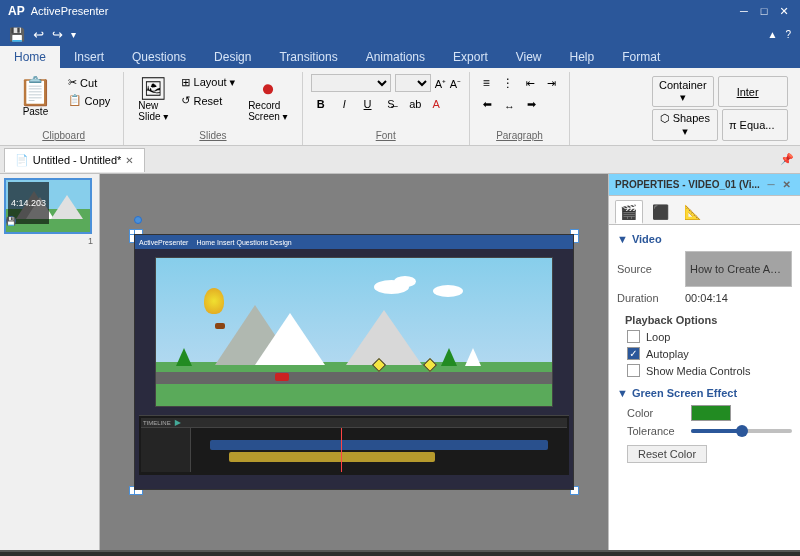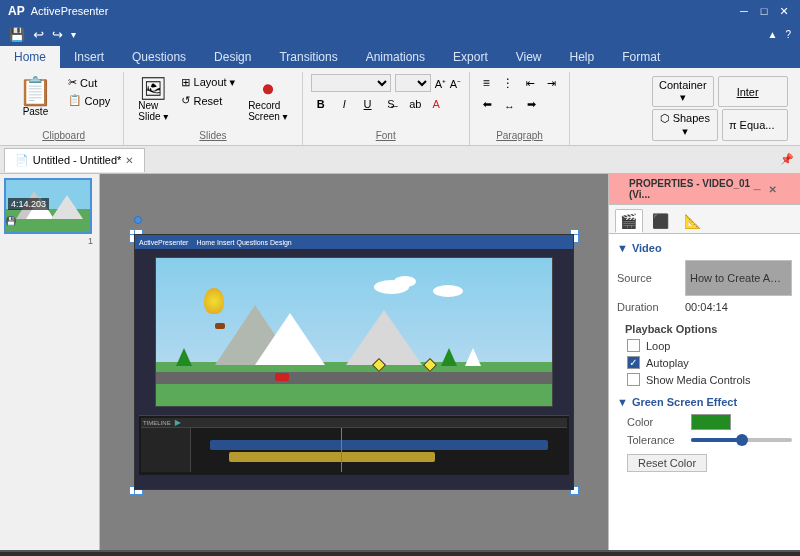--- a/index.html
+++ b/index.html
@@ -63,36 +63,36 @@
 
     
     .main-area { display: flex; height: 376px; background: #c8c8c8; }
 
     
     .slide-panel { width: 100px; background: #f0f0f0; border-right: 1px solid #c0c0c0; padding: 4px; overflow: hidden; }
     .slide-thumb {
       background: #1a2a5e; width: 88px; height: 56px; border: 2px solid #4a90d9; position: relative; overflow: hidden;
     }
     .slide-thumb-label { font-size: 9px; color: #666; text-align: right; padding: 2px; }
-    .slide-time { font-size: 9px; color: #444; background: rgba(0,0,0,0.6); color: white; padding: 1px 3px; position: absolute; top: 18px; left: 2px; }
+    .slide-time { font-size: 9px; color: #444; background: rgba(0,0,0,0.6); color: white; padding: 16px 3px; position: absolute; top: 2px; left: 2px; }
 
     
     .canvas-area { flex: 1; display: flex; align-items: center; justify-content: center; background: #808080; position: relative; overflow: hidden; }
     .slide-canvas {
       position: relative; background: #1a2a6c; width: 440px; height: 256px;
       border: 1px solid #333;
     }
 
     
     .props-panel {
       width: 192px; background: white; border-left: 1px solid #c0c0c0;
       display: flex; flex-direction: column; overflow: hidden;
     }
     .props-header {
-      background: #fca5a5; padding: 4px 20px; font-size: 11px; font-weight: bold;
+      background: #7dd3fc; padding: 4px 6px; font-size: 11px; font-weight: bold;
       border-bottom: 1px solid #c0c0c0; display: flex; justify-content: space-between; align-items: center;
       color: #333;
     }
     .props-header-btns { display: flex; gap: 2px; }
     .props-header-btn { font-size: 10px; color: #666; cursor: pointer; padding: 1px 3px; }
 
     .props-tabs { display: flex; border-bottom: 1px solid #c0c0c0; background: #f5f5f5; padding: 4px 6px 0; gap: 4px; }
     .props-tab-ico { width: 28px; height: 24px; display: flex; align-items: center; justify-content: center; cursor: pointer; border: 1px solid transparent; border-radius: 2px; font-size: 14px; }
     .props-tab-ico.active { background: white; border-color: #c0c0c0; border-bottom-color: white; }
 

